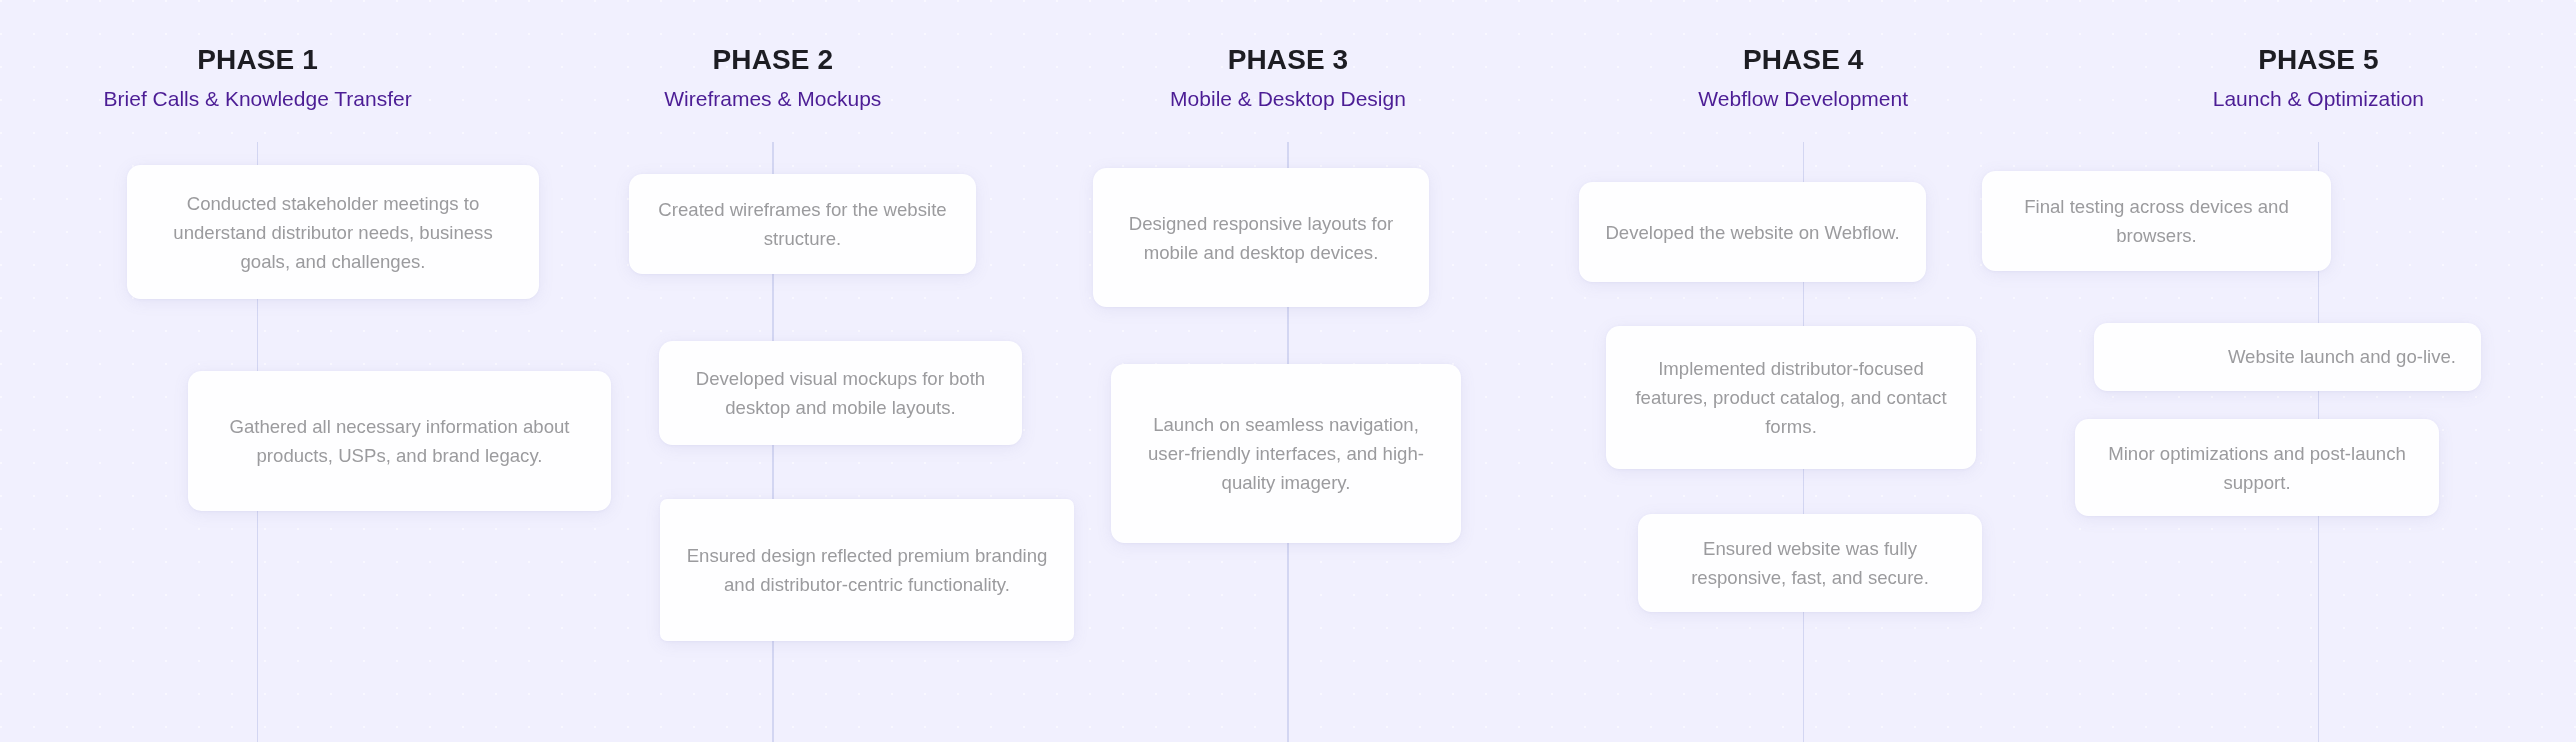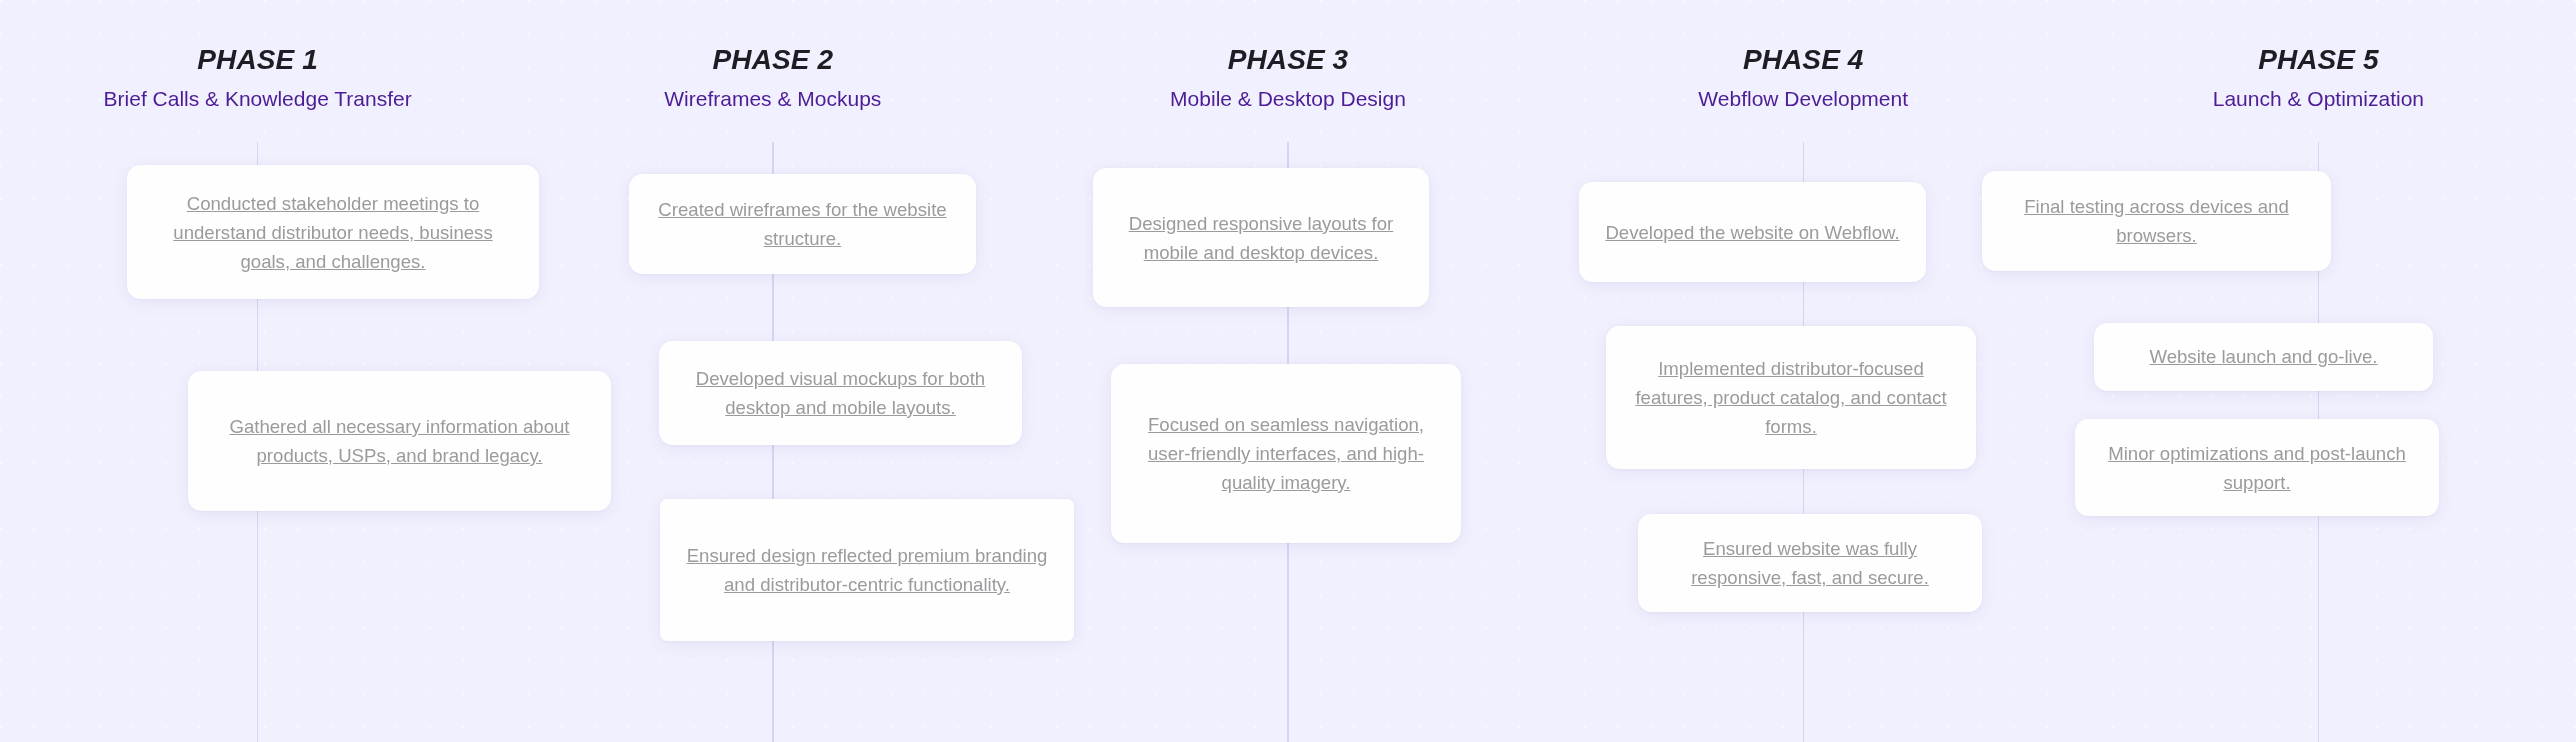--- a/index.html
+++ b/index.html
@@ -42,21 +42,20 @@
     text-align: center;
     z-index: 3;
   }
   .phase-title {
     font-size: 28px;
     font-weight: bold;
     color: #1d1d23;
     letter-spacing: 0.1px;
     line-height: 1.1;
     margin: 0;
-    font-style: italic;
   }
   .phase-subtitle {
     font-size: 21px;
     font-weight: normal;
     color: #4c1d95;
     line-height: 1.2;
     margin: 10.4px 0 0 0;
   }
   .phase-line {
     position: absolute;
@@ -84,21 +83,20 @@
     align-items: center;
     justify-content: center;
     padding: 19.4px 25px;
   }
   .milestone-text {
     font-size: 18.6px;
     line-height: 1.56;
     color: #9b9b9e;
     text-align: center;
     font-weight: normal;
-    text-decoration: underline;
   }
 </style>
 </head>
 <body>
 
 <div id="dot-layer"></div>
 
 <div id="timeline">
     <div class="phase-column">
       <div class="phase-header">
@@ -150,34 +148,34 @@
     <div class="milestone-card" style="top: 341px; left: 659px; width: 363px; min-height: 104px;">
       <div class="milestone-text">Developed visual mockups for both desktop and mobile layouts.</div>
     </div>
     <div class="milestone-card" style="top: 499px; left: 660px; width: 414px; min-height: 142px; border-radius: 7px;">
       <div class="milestone-text">Ensured design reflected premium branding and distributor-centric functionality.</div>
     </div>
     <div class="milestone-card" style="top: 168px; left: 1093px; width: 336px; min-height: 139px;">
       <div class="milestone-text">Designed responsive layouts for mobile and desktop devices.</div>
     </div>
     <div class="milestone-card" style="top: 364px; left: 1111px; width: 350px; min-height: 179px;">
-      <div class="milestone-text">Focused on seamless navigation, user-friendly interfaces, and high-quality imagery.</div>
+      <div class="milestone-text">Launch on seamless navigation, user-friendly interfaces, and high-quality imagery.</div>
     </div>
     <div class="milestone-card" style="top: 182px; left: 1579px; width: 347px; min-height: 100px;">
       <div class="milestone-text">Developed the website on Webflow.</div>
     </div>
     <div class="milestone-card" style="top: 326px; left: 1606px; width: 370px; min-height: 143px; align-items: center;">
       <div class="milestone-text">Implemented distributor-focused features, product catalog, and contact forms.</div>
     </div>
     <div class="milestone-card" style="top: 514px; left: 1638px; width: 344px; min-height: 98px;">
       <div class="milestone-text">Ensured website was fully responsive, fast, and secure.</div>
     </div>
     <div class="milestone-card" style="top: 171px; left: 1982px; width: 349px; min-height: 100px;">
       <div class="milestone-text">Final testing across devices and browsers.</div>
     </div>
-    <div class="milestone-card" style="top: 323px; left: 2094px; width: 339px; min-height: 58px;">
+    <div class="milestone-card" style="top: 323px; left: 2094px; width: 387px; min-height: 58px; justify-content: flex-end;">
       <div class="milestone-text">Website launch and go-live.</div>
     </div>
     <div class="milestone-card" style="top: 419px; left: 2075px; width: 364px; min-height: 97px;">
       <div class="milestone-text">Minor optimizations and post-launch support.</div>
     </div>
   </div>
 
 
 </body></html>

